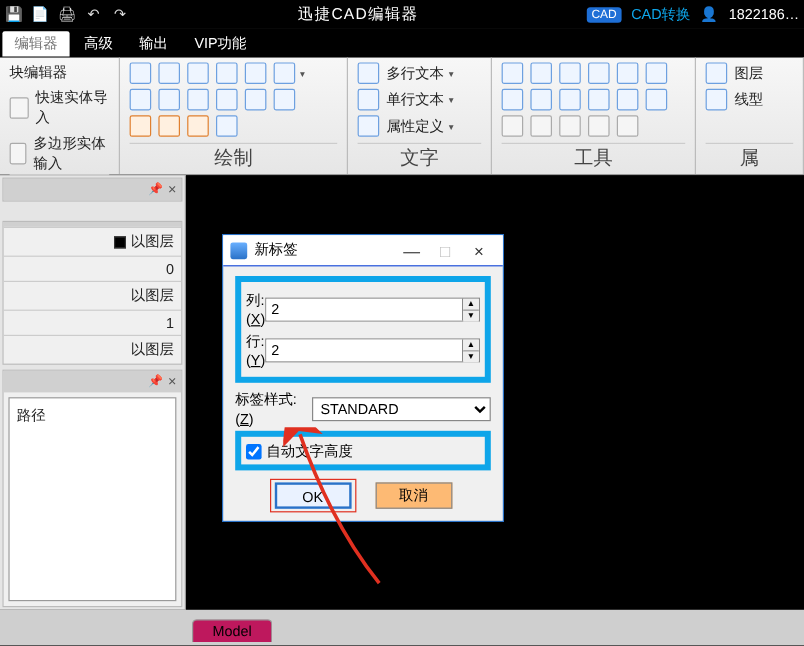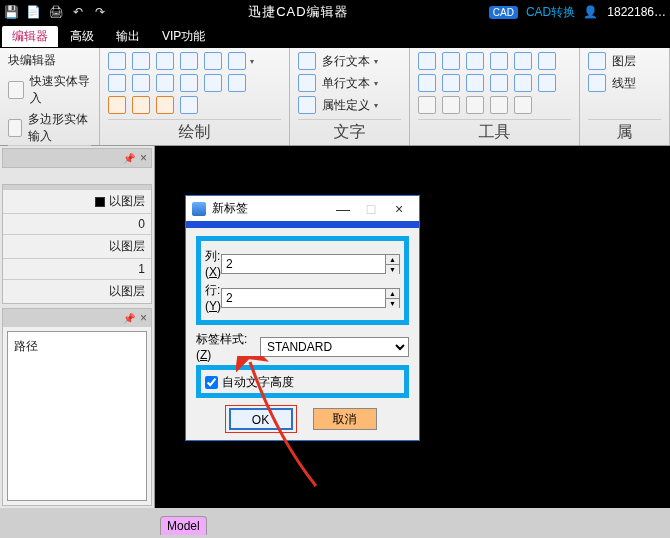--- a/index.html
+++ b/index.html
@@ -5,44 +5,44 @@
 *{box-sizing:border-box;margin:0;padding:0;font-family:"Microsoft YaHei",Arial,sans-serif;font-size:12px;}
 body{background:#3a3a3a;width:670px;height:538px;overflow:hidden;position:relative;}
 .titlebar{background:#000;height:24px;display:flex;align-items:center;color:#ccc;padding:0 4px;}
 .titlebar .tb-icons{display:flex;gap:6px;}
 .tb-icon{width:16px;height:16px;display:flex;align-items:center;justify-content:center;color:#ddd;}
 .titlebar .app-title{flex:1;text-align:center;color:#fff;font-size:13px;letter-spacing:1px;}
 .titlebar .right{display:flex;gap:8px;align-items:center;}
 .cad-badge{background:#1e6fd6;color:#fff;border-radius:3px;padding:1px 4px;font-size:10px;}
 .menubar{background:#000;height:24px;display:flex;align-items:center;gap:2px;padding:0 2px;}
 .menubar .tab{color:#fff;padding:2px 10px;}
-.menubar .tab.active{background:#fff;color:#be185d;border-radius:2px 2px 0 0;}
+.menubar .tab.active{background:#fff;color:#737373;border-radius:2px 2px 0 0;}
 .ribbon{background:linear-gradient(#f7f7f7,#e6e6e6);height:98px;display:flex;border-bottom:1px solid #999;}
 .ribbon-group{border-right:1px solid #bbb;padding:4px 8px 2px 8px;display:flex;flex-direction:column;justify-content:space-between;}
 .rg-body{display:flex;flex-direction:column;gap:4px;}
 .rg-label{text-align:center;color:#444;font-size:16px;padding-top:2px;border-top:1px solid #ccc;}
 .icon-row{display:flex;gap:6px;align-items:center;}
 .ico{width:18px;height:18px;border:1px solid #6da0e0;background:#eef5ff;border-radius:2px;}
 .ico.orange{border-color:#e08030;background:#fff0e0;}
 .ico.gray{border-color:#aaa;background:#f5f5f5;}
 .sub-label{color:#222;font-size:12px;}
 .tri{font-size:8px;color:#555;margin-left:-2px;}
 .workspace{display:flex;height:calc(538px - 24px - 24px - 98px - 30px);}
 .leftpanel{width:155px;background:#e5e5e5;display:flex;flex-direction:column;border-right:1px solid #999;}
 .panel-section{background:#f0f0f0;border:1px solid #bbb;margin:2px;}
 .panel-hdr{background:#d0d0d0;padding:2px 4px;display:flex;justify-content:flex-end;align-items:center;gap:4px;color:#555;}
 .pin{font-size:10px;}
 .panel-row{border-top:1px solid #ccc;padding:3px 6px;color:#222;display:flex;align-items:center;gap:4px;justify-content:flex-end;}
 .panel-row .sq{width:10px;height:10px;border:1px solid #333;background:#000;}
 .path-box{flex:1;background:#fff;border:1px solid #999;margin:4px;padding:6px;color:#222;}
 .canvas{flex:1;background:#000;position:relative;}
 .status{background:#cfcfcf;height:30px;display:flex;align-items:flex-start;padding-left:160px;}
-.tabwell{background:#f0abfc;border:1px solid #999;border-bottom:none;padding:2px 6px;border-radius:4px 4px 0 0;margin-top:8px;}
+.tabwell{background:#be185d;border:1px solid #999;border-bottom:none;padding:2px 16px;border-radius:4px 4px 0 0;margin-top:8px;}
 .dialog{position:absolute;left:185px;top:195px;width:235px;background:#f0f0f0;border:1px solid #2a72c8;box-shadow:2px 2px 6px rgba(0,0,0,0.4);}
-.dlg-title{background:#fff;display:flex;align-items:center;padding:4px 6px;border-bottom:7px solid #1d4ed8;}
+.dlg-title{background:#fff;display:flex;align-items:center;padding:4px 6px;border-bottom:1px solid #1d4ed8;}
 .dlg-title .dlg-ico{width:14px;height:14px;background:linear-gradient(#6ab0ff,#2a72c8);border-radius:2px;margin-right:6px;}
 .dlg-title .dlg-text{flex:1;font-size:12px;}
 .dlg-title .winbtn{width:28px;text-align:center;color:#333;font-size:14px;}
 .dlg-body{padding:8px 10px 10px 10px;}
 .redbox{border:5px solid #0ea5e9;padding:4px 4px;margin-bottom:6px;}
 .field-row{display:flex;align-items:center;margin:3px 0;}
 .field-row label{width:64px;}
 .field-row label .u{text-decoration:underline;}
 .num-input{flex:1;display:flex;border:1px solid #888;background:#fff;height:20px;}
 .num-input input{flex:1;border:none;padding:0 4px;font-size:12px;outline:none;}

